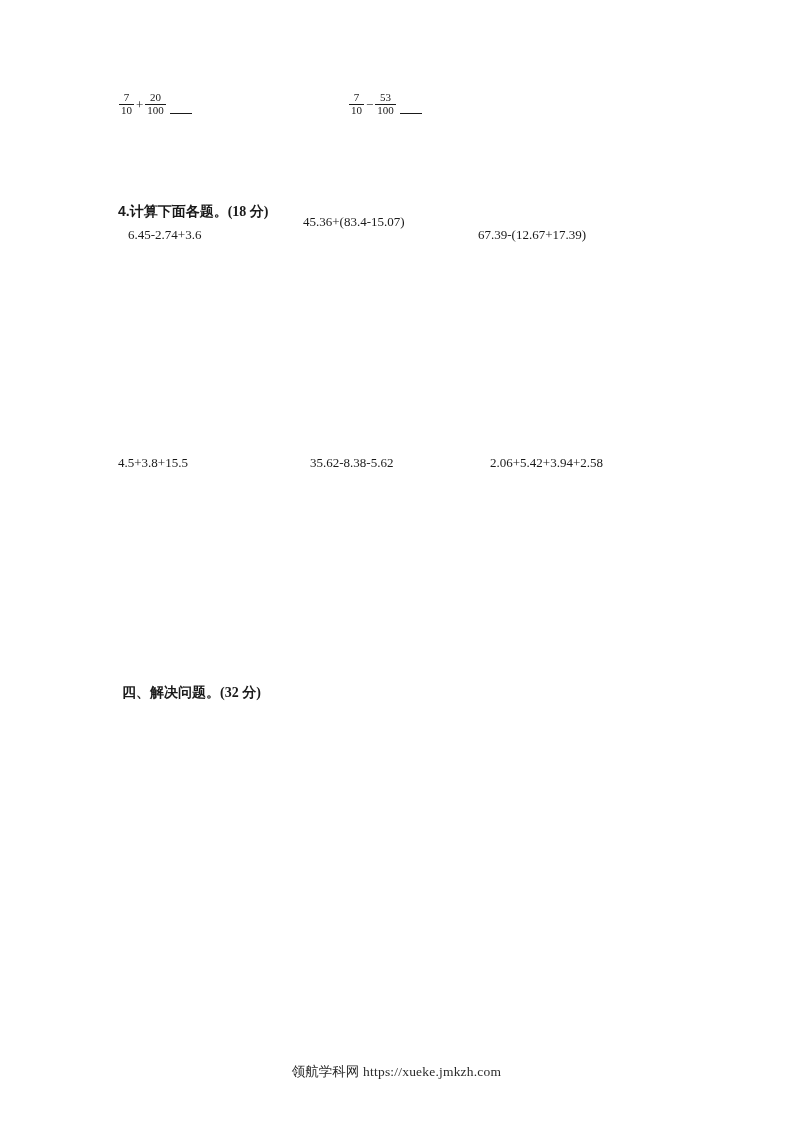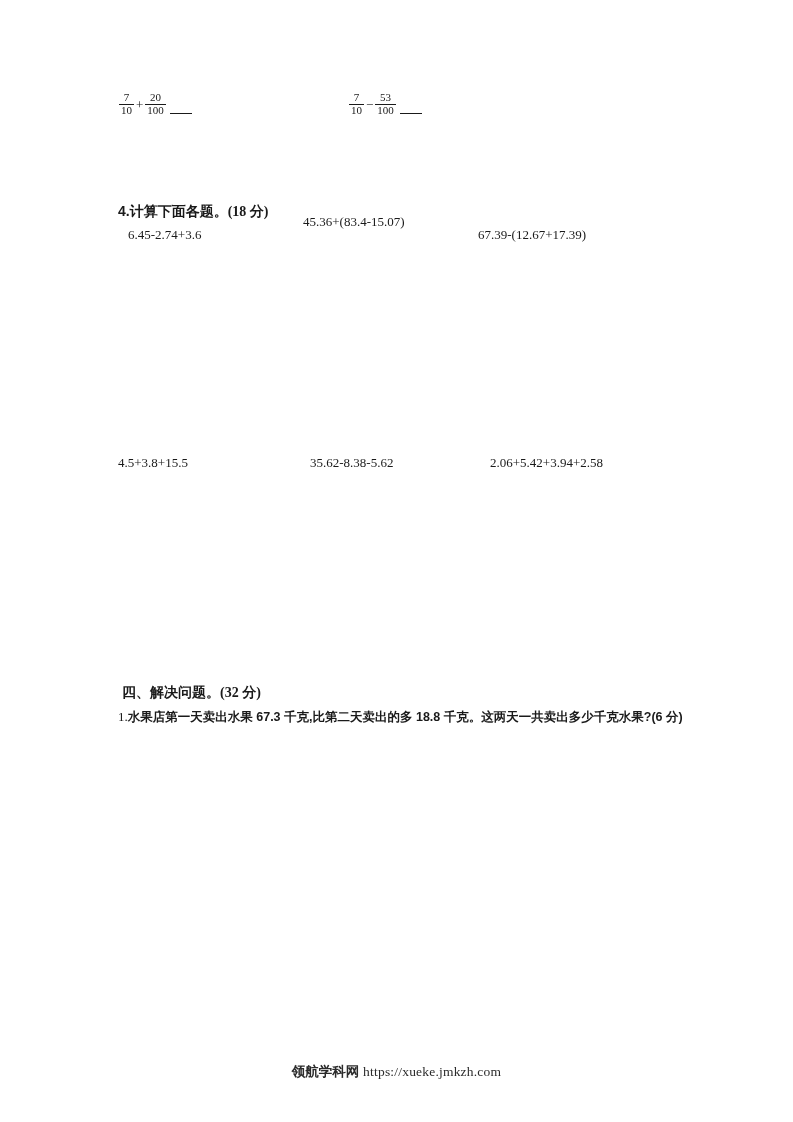--- a/index.html
+++ b/index.html
@@ -114,21 +114,20 @@
     left: 0;
     top: 1063px;
     width: 793px;
     text-align: center;
     font-size: 13.5px;
     color: #2b2b2b;
     font-family: "Liberation Sans", sans-serif;
   }
   .footer .brand {
     font-family: "Liberation Sans", sans-serif;
-    font-weight: bold;
   }
   .footer .url {
     font-family: Liberation Serif, serif;
     letter-spacing: 0.2px;
   }
 </style>
 </head>
 <body>
 
 <div class="page">
@@ -172,23 +171,20 @@
   <div class="calc" style="left:478px; top:227px;">67.39-(12.67+17.39)</div>
 
   <div class="calc" style="left:118px; top:455px;">4.5+3.8+15.5</div>
   <div class="calc" style="left:310px; top:455px;">35.62-8.38-5.62</div>
   <div class="calc" style="left:490px; top:455px;">2.06+5.42+3.94+2.58</div>
 
   <div class="sec-heading" style="left:122px; top:684px;">
     <span>四、解决问题。</span><span class="score">(32 分)</span>
   </div>
 
-  <div class="word-problem" style="left:118px; top:706px; width:566px;">
-    <span class="num">1.</span><span class="cn">水果店第一天卖出水果 67.3 千克,比第二天卖出的多 18.8 千克。这两天一共卖出多少千克水果?(6 分)</span>
-  </div>
 
 
   <div class="footer">
     <span class="brand">领航学科网</span>
     <span class="url">https://xueke.jmkzh.com</span>
   </div>
 
 </div>
 
 </body></html>

